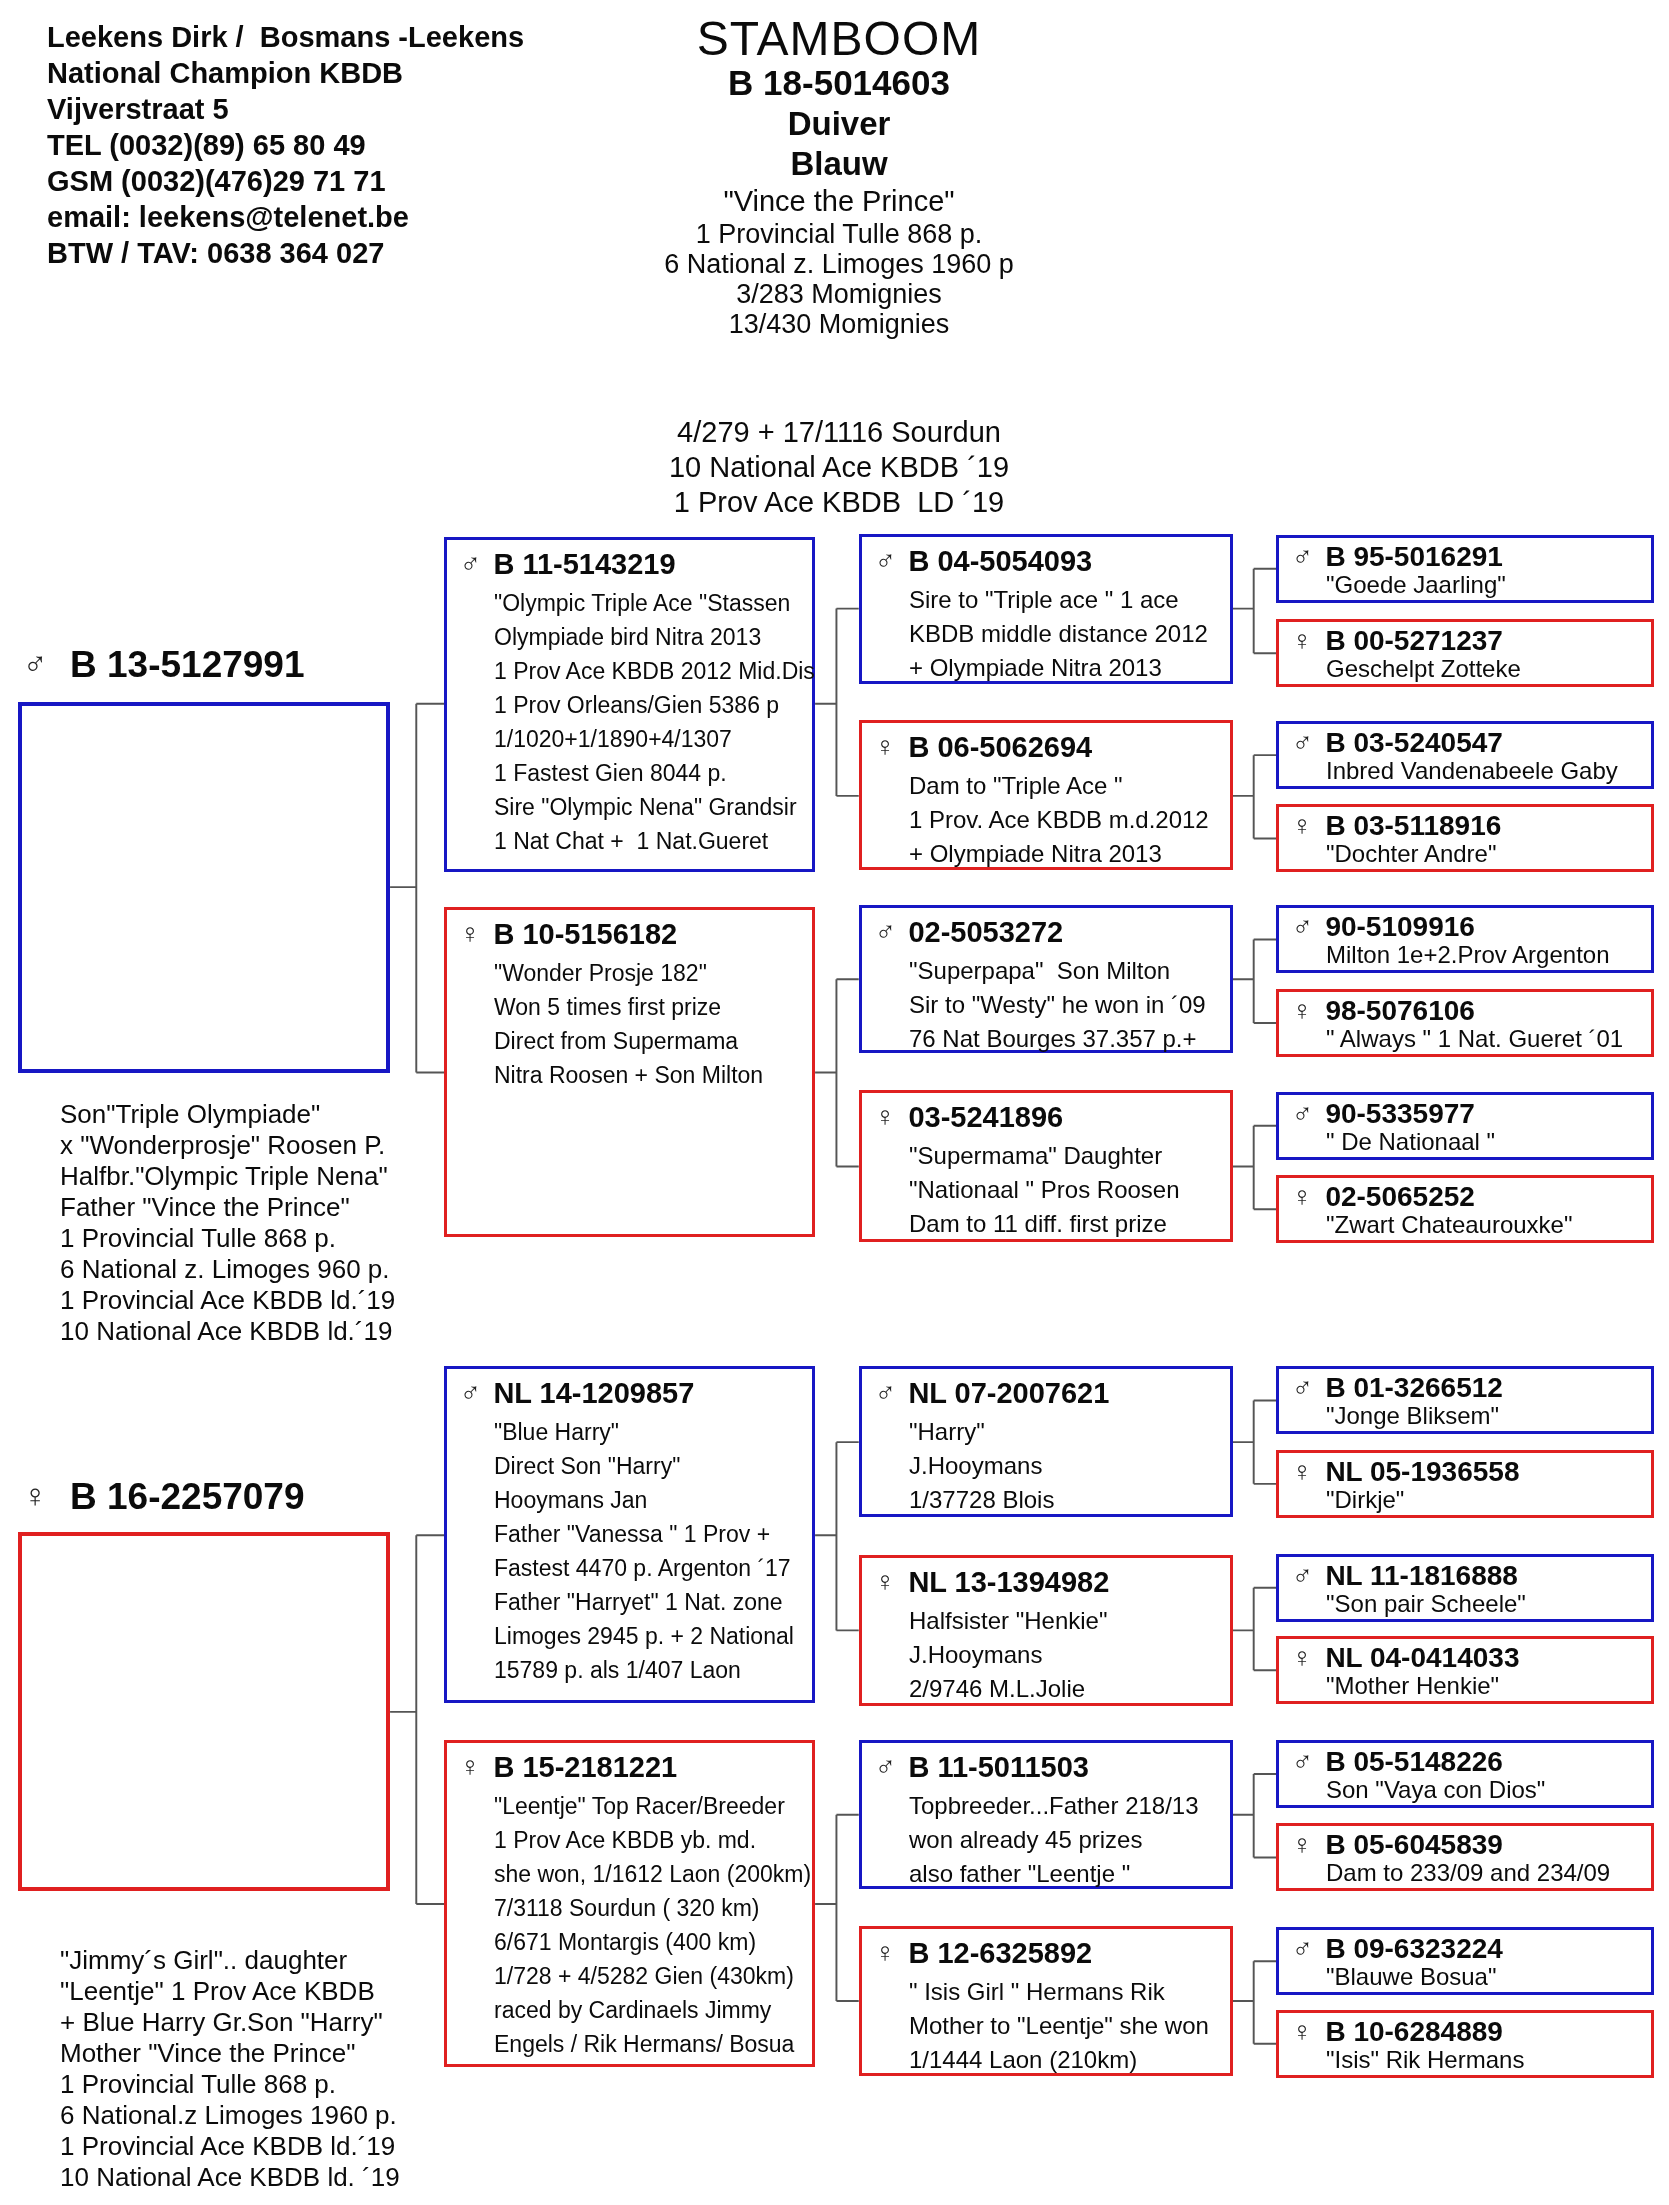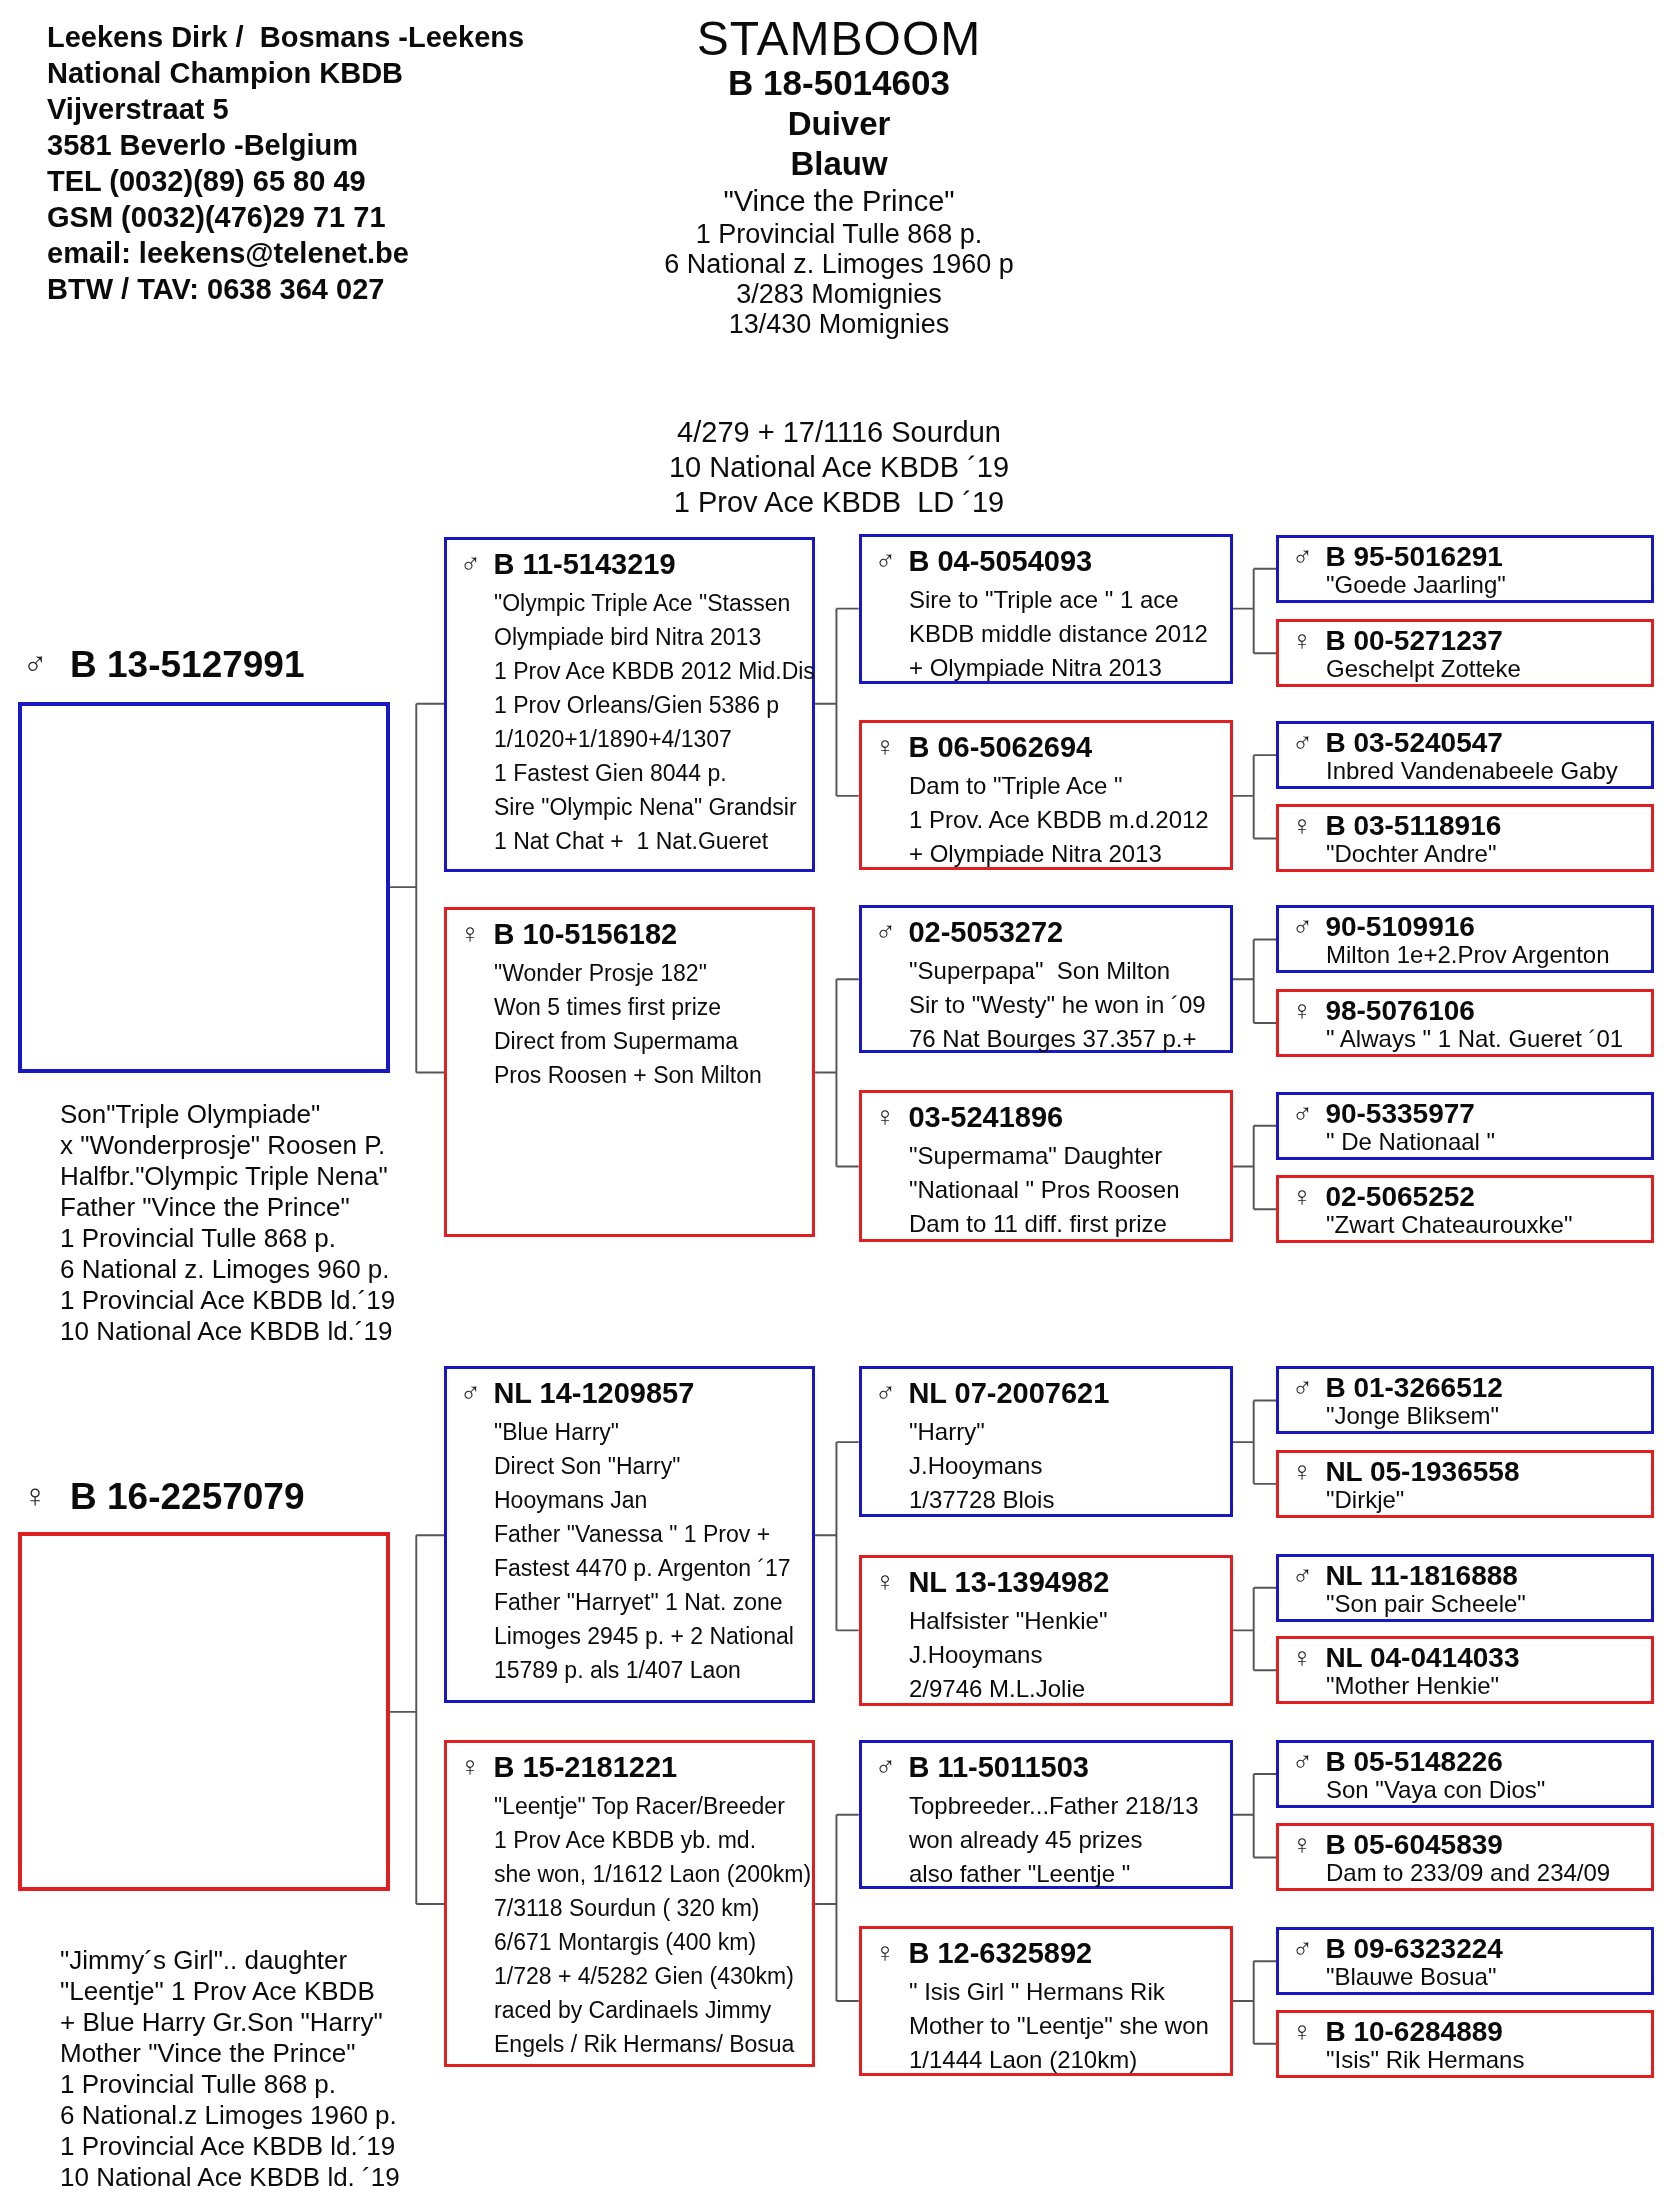--- a/index.html
+++ b/index.html
@@ -65,21 +65,20 @@
        M1270 1486H1292M1292 1443V1529M1292 1443H1315M1292 1529H1315
        M1270 1680H1292M1292 1636V1721M1292 1636H1315M1292 1721H1315
        M1270 1870H1292M1292 1828V1914M1292 1828H1315M1292 1914H1315
        M1270 2062H1292M1292 2021V2106M1292 2021H1315M1292 2106H1315" fill="none" stroke="#555555" stroke-width="2"></path>
 </svg>
 
 <div class="abs breeder">
     <div>Leekens Dirk /  Bosmans -Leekens</div>
     <div>National Champion KBDB</div>
     <div>Vijverstraat 5</div>
-    <div>3581 Beverlo -Belgium</div>
     <div>TEL (0032)(89) 65 80 49</div>
     <div>GSM (0032)(476)29 71 71</div>
     <div>email: leekens@telenet.be</div>
     <div>BTW / TAV: 0638 364 027</div>
   </div>
 
 <div class="abs header-center">
   <div class="h-title">STAMBOOM</div>
   <div class="h-ring">B 18-5014603</div>
   <div class="h-sex">Duiver</div>
@@ -150,21 +149,21 @@
 
 <div class="pbox female col2" style="top:907px;height:330px;">
   <div class="boxhead">
     <span class="sex-icon">♀</span>
     <span class="ring">B 10-5156182</span>
   </div>
   <div class="boxlines">
       <div>"Wonder Prosje 182"</div>
       <div>Won 5 times first prize</div>
       <div>Direct from Supermama</div>
-      <div>Pros Roosen + Son Milton</div>
+      <div>Nitra Roosen + Son Milton</div>
     </div>
 </div>
 
 <div class="pbox male col2" style="top:1366px;height:337px;">
   <div class="boxhead">
     <span class="sex-icon">♂</span>
     <span class="ring">NL 14-1209857</span>
   </div>
   <div class="boxlines">
       <div>"Blue Harry"</div>

